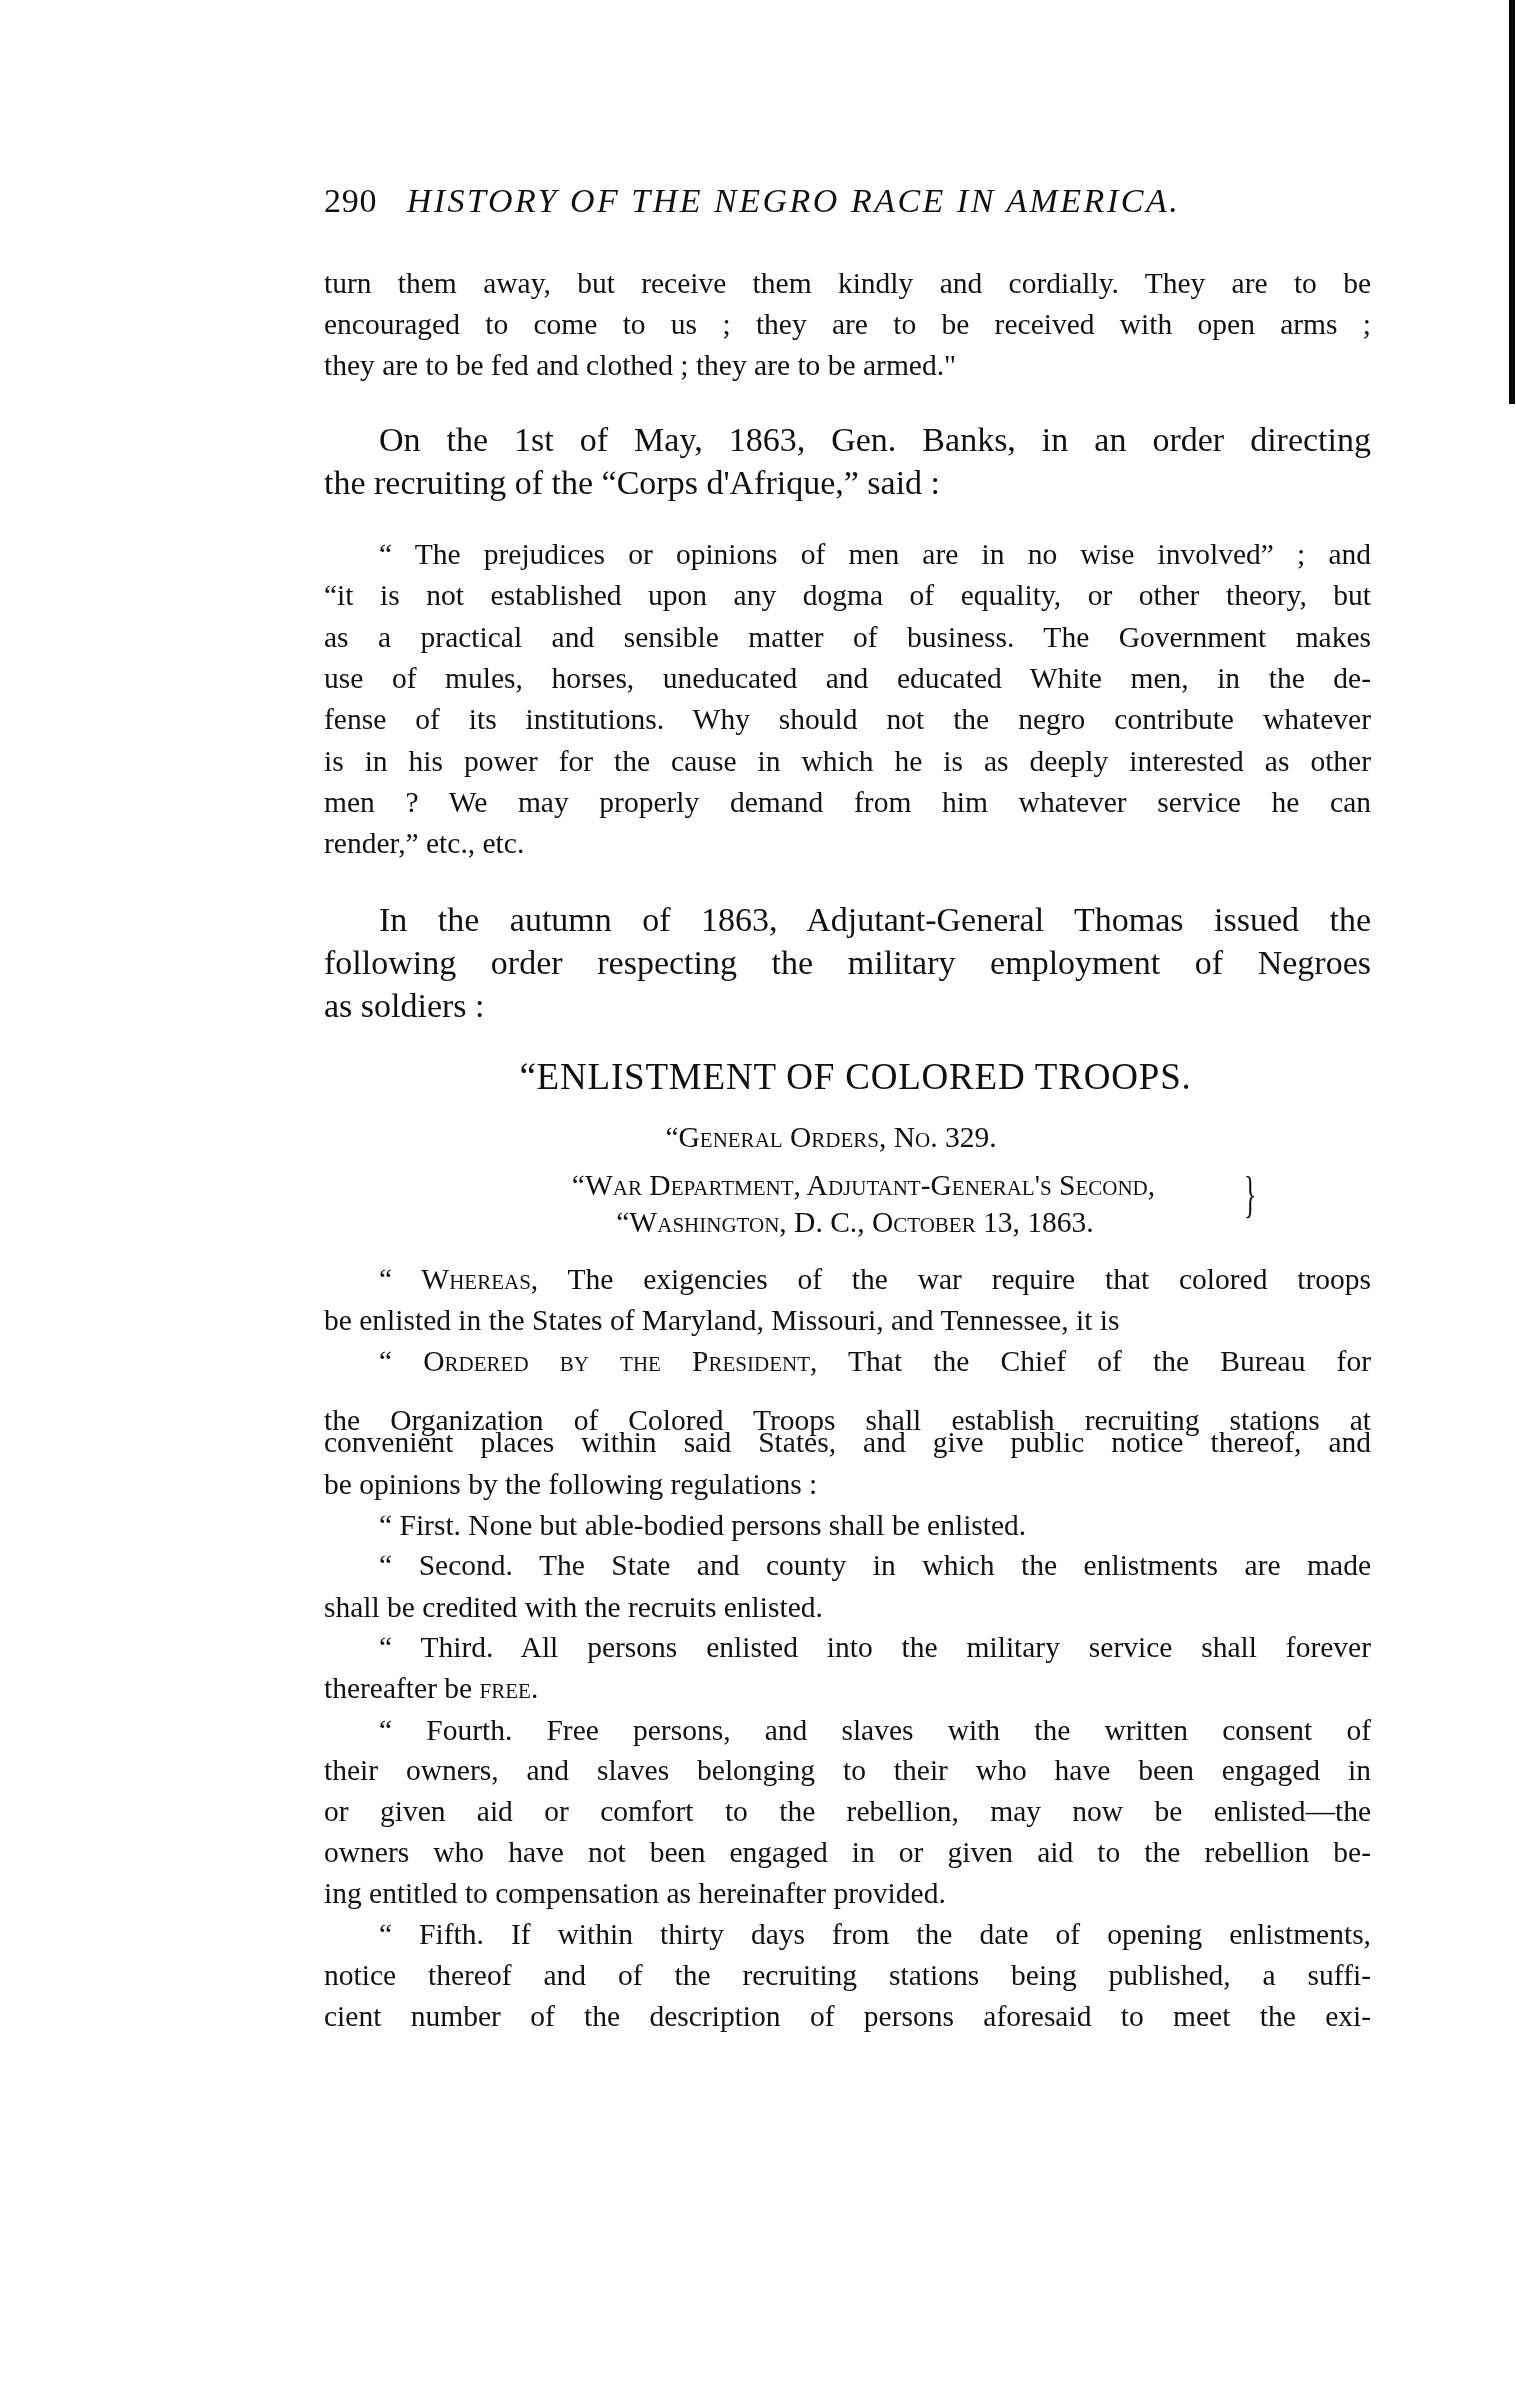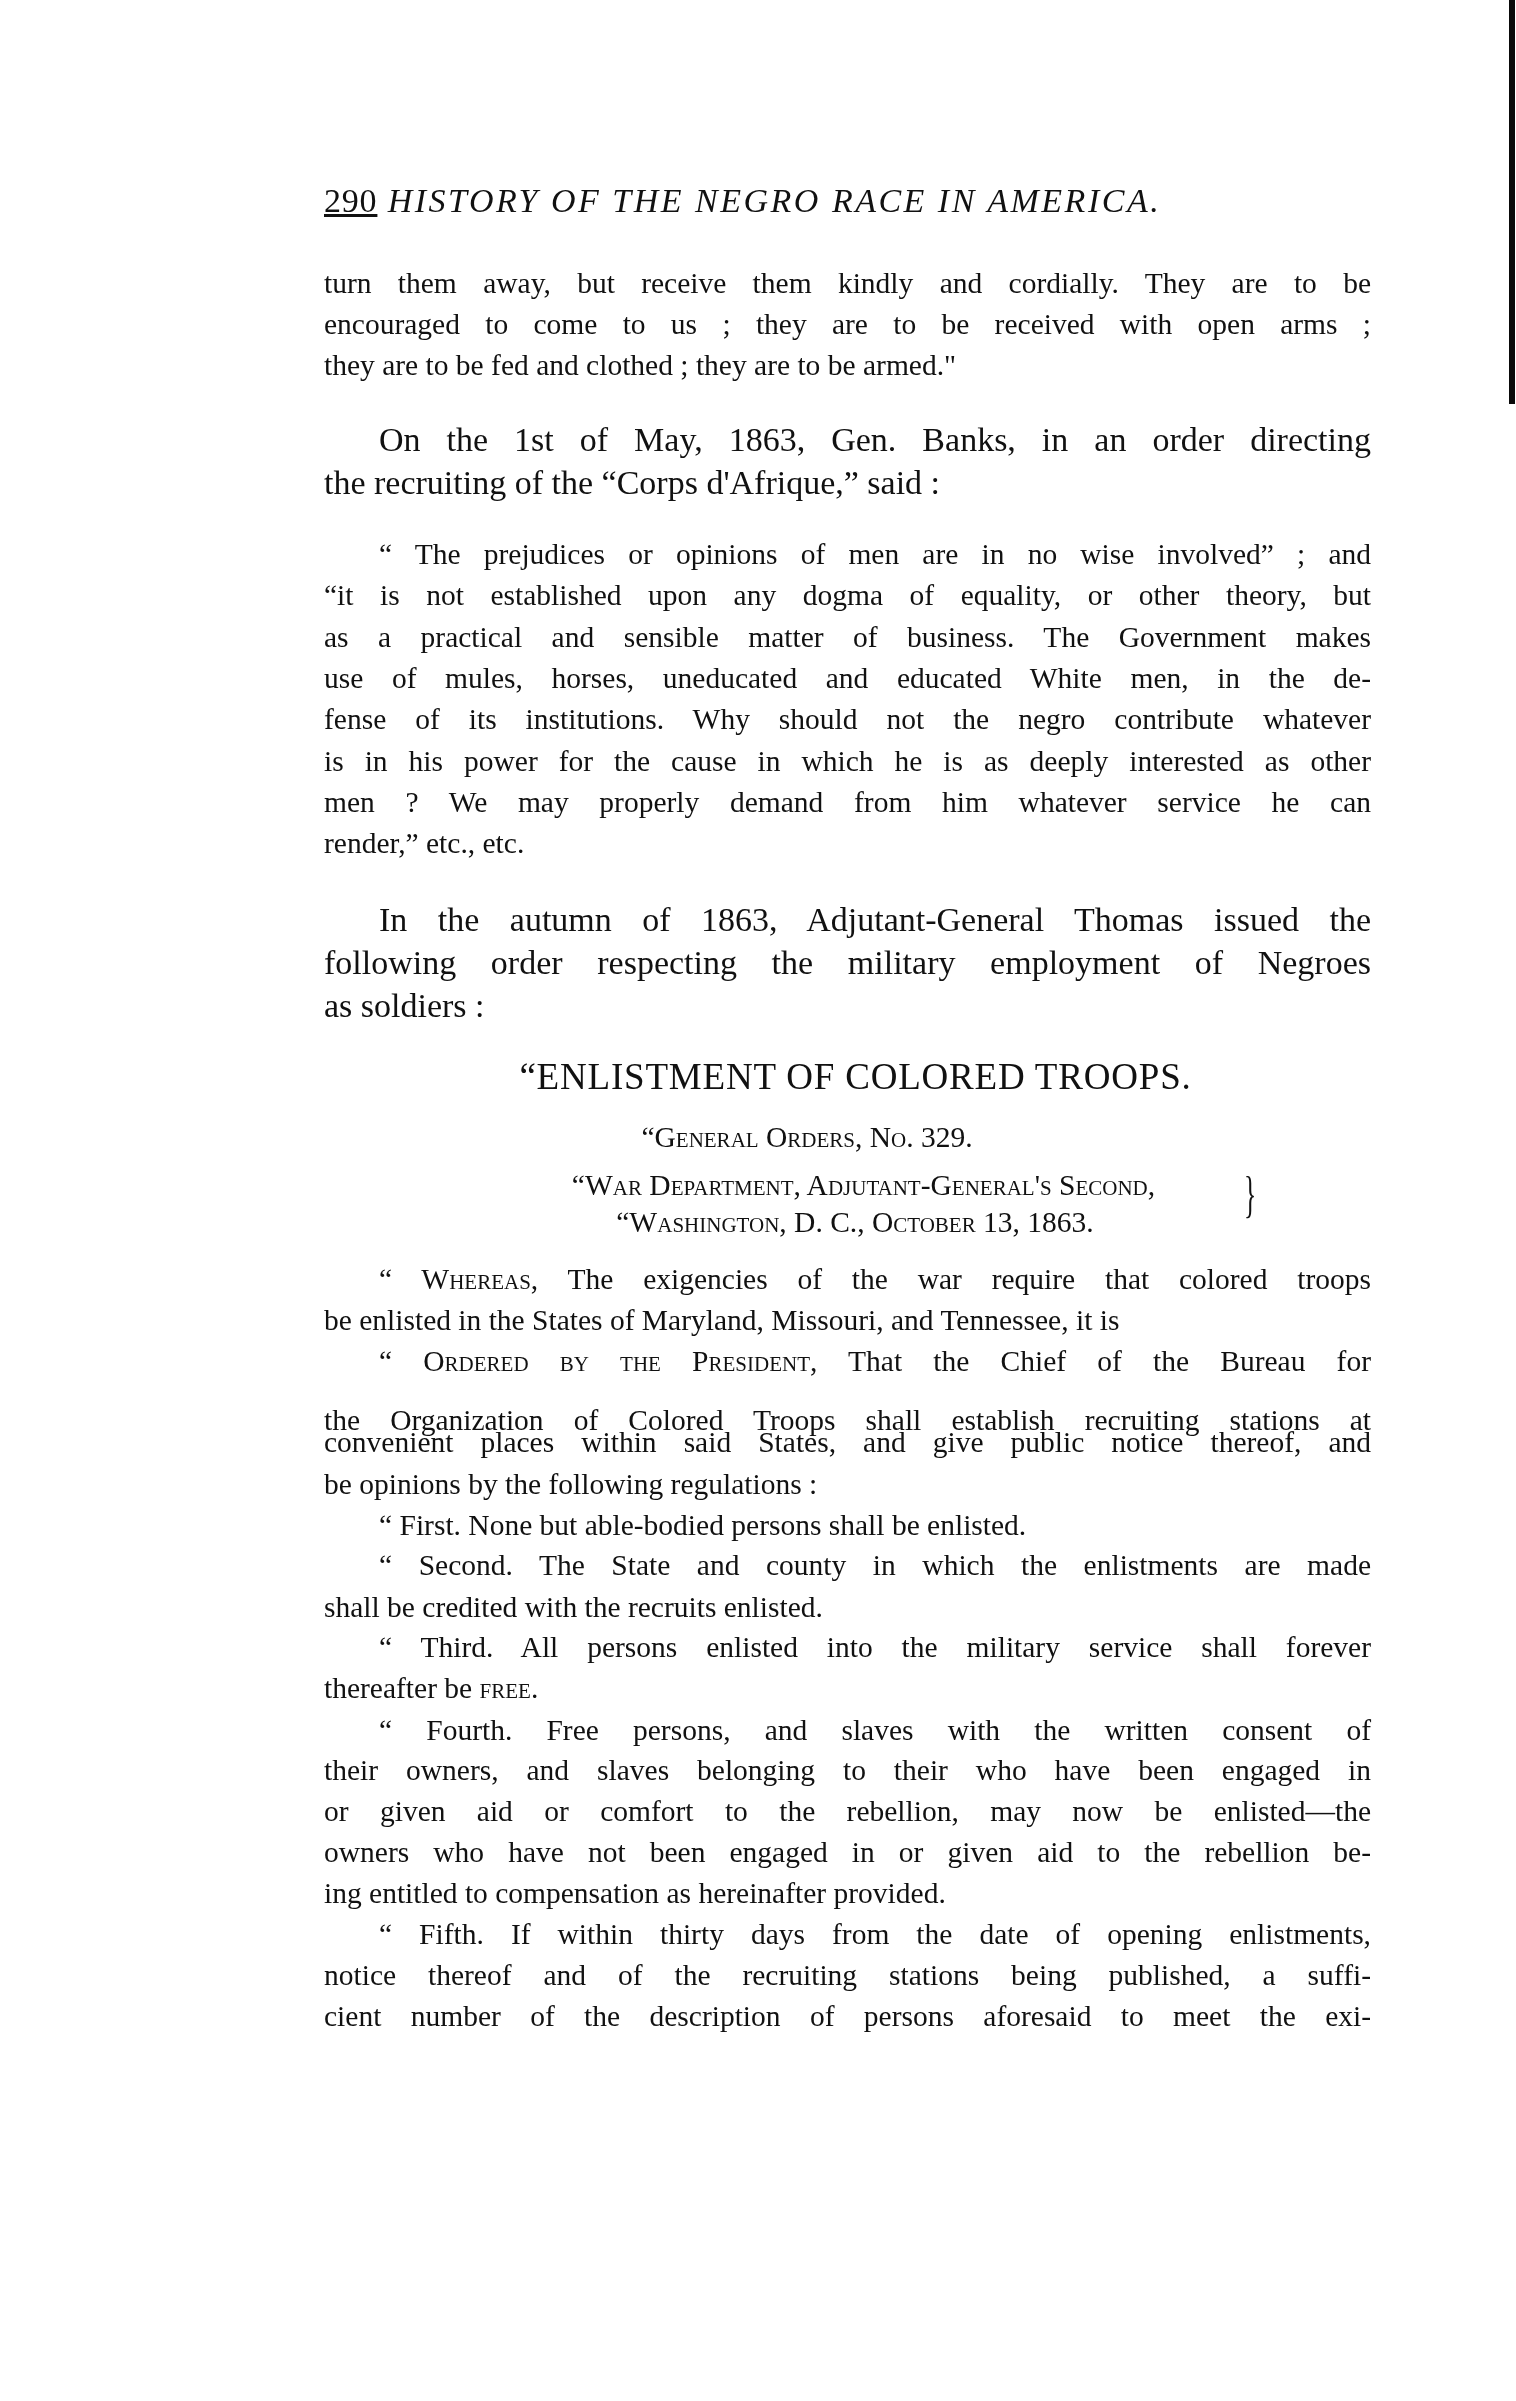--- a/index.html
+++ b/index.html
@@ -2,21 +2,21 @@
 <html style="font-size:13.5px"><head>
   <meta charset="utf-8">
   <style>
     html, body { margin: 0; padding: 0; background: #ffffff; }
     body { width: 1517px; height: 2401px; position: relative; overflow: hidden;
            font-family: "Liberation Serif", "DejaVu Serif", serif; color: #111111; }
     .edge-bar { position: absolute; left: 1509px; top: 0; width: 5.9px; height: 404px; background: #0a0a0a; }
     .page { position: absolute; left: 324px; top: 0; width: 1047px; }
     .running-head { position: absolute; top: 180px; left: 0; width: 1047px; white-space: nowrap;
                     font-size: 34px; line-height: 42px; letter-spacing: 0.8px; }
-    .running-head .num { margin-right: 1px; text-decoration: underline; }
+    .running-head .num { margin-right: 20px; }
     .running-head .title { font-style: italic; letter-spacing: 2.5px; }
     .line { position: absolute; left: 0; width: 1047px; white-space: nowrap; font-size: 29.5px; line-height: 40px;
             text-align: justify; text-align-last: justify; }
     .line.last { text-align-last: left; }
     .line.big { font-size: 34px; }
     .indent { padding-left: 55px; box-sizing: border-box; }
     .center { text-align: center; text-align-last: center; }
     .sc { font-variant: small-caps; }
     .brace { position: absolute; font-size: 51px; line-height: 67px; transform: scaleX(0.5); }
   </style>
@@ -46,21 +46,21 @@
   <div class="line" style="top:699px">fense of its institutions.  Why should not the negro contribute whatever</div>
   <div class="line" style="top:741px">is in his power for the cause in which he is as deeply interested as other</div>
   <div class="line" style="top:782px">men ?  We may properly demand from him whatever service he can</div>
   <div class="line last" style="top:823px">render,” etc., etc.</div>
 
   <div class="line big indent" style="top:900px">In the autumn of 1863, Adjutant-General Thomas issued the</div>
   <div class="line big" style="top:943px">following order respecting the military employment of Negroes</div>
   <div class="line big last" style="top:986px">as soldiers :</div>
 
   <div class="line center" style="top:1057px; left:110px; width:843px; font-size:37px; letter-spacing:0.8px;">“ENLISTMENT OF COLORED TROOPS.</div>
-  <div class="line center sc" style="top:1117px; left:188px; width:590px;text-align:right;">“General Orders, No. 329.</div>
+  <div class="line center sc" style="top:1117px; left:212px; width:590px;text-align:right;">“General Orders, No. 329.</div>
   <div class="line center sc" style="top:1165px; left:152px; width:775px;">“War Department, Adjutant-General's Second,</div>
   <div class="line center sc" style="top:1202px; left:194px; width:674px;">“Washington, D. C., October 13, 1863.</div>
   <div class="brace" style="left:914px; top:1161px;">}</div>
 
   <div id="order-body">
       <div class="line indent" style="top: 1259px;"><span class="sc">“ Whereas,</span><span> The exigencies of the war require that colored troops</span></div>
       <div class="line last" style="top: 1300px;"><span>be enlisted in the States of Maryland, Missouri, and Tennessee, it is</span></div>
       <div class="line indent" style="top: 1341px;"><span class="sc">“ Ordered by the President,</span><span> That the Chief of the Bureau for</span></div>
       <div class="line" style="top: 1400px;"><span>the Organization of Colored Troops shall establish recruiting stations at</span></div>
       <div class="line" style="top: 1422px;"><span>convenient places within said States, and give public notice thereof, and</span></div>

